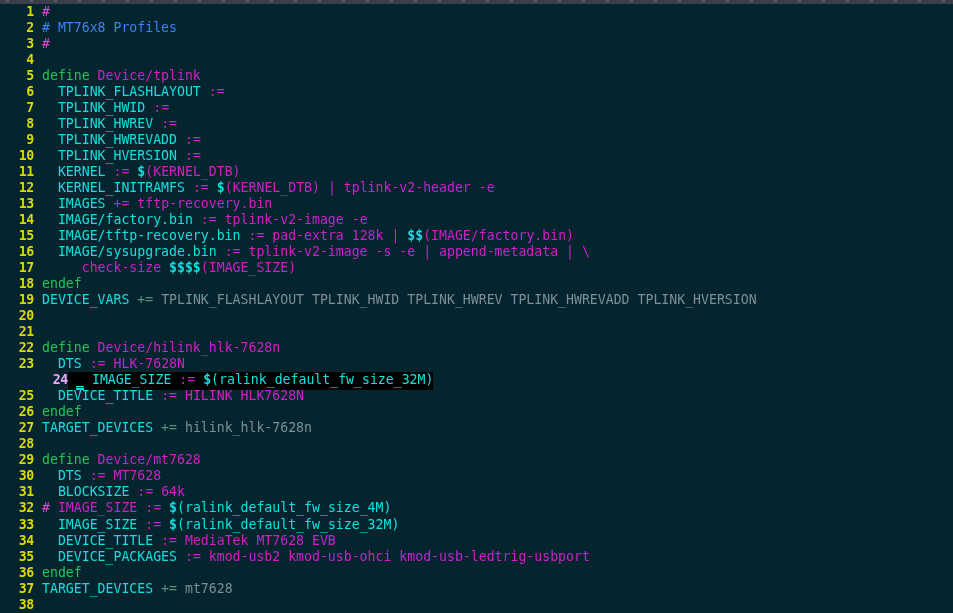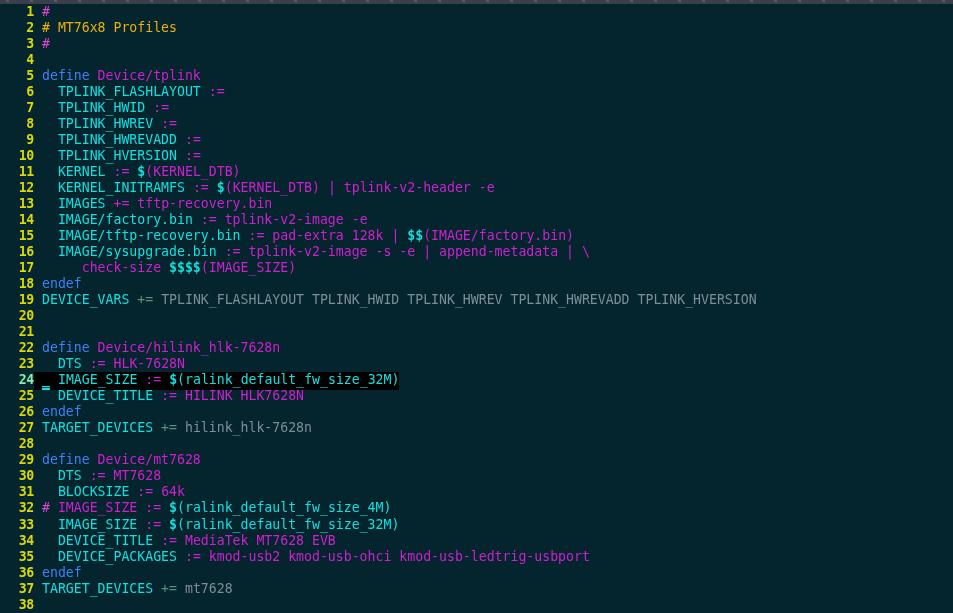--- a/index.html
+++ b/index.html
@@ -47,31 +47,32 @@
   .ln {
     display: inline-block;
     width: 34px;
     text-align: right;
     color: #d9d900;
     font-weight: bold;
     font-size: 13.2px;
     letter-spacing: -0.3px;
   }
   .line.current .ln {
-    color: #86efac;
+    color: #f0abfc;
+    margin-left: 34px;
   }
   .line.current .codewrap {
     background: #000000;
     display: inline-block;
     padding-left: 0;
   }
   
-  .c-comment   { color: #eab308; }
+  .c-comment   { color: #3b82f6; }
   .c-hash      { color: #d946c8; }
-  .c-keyword   { color: #3b82f6; }
+  .c-keyword   { color: #22c55e; }
   .c-var       { color: #12e0e0; font-weight: normal; }
   .c-op        { color: #cc21cc; }
   .c-val       { color: #cc21cc; }
   .c-dollar    { color: #12e0e0; font-weight: bold; }
   .c-gray      { color: #7d8e96; }
   .c-grayop    { color: #5d8f7e; }
   .c-plain     { color: #c9d1d9; }
   .cursor {
     display: inline-block;
     width: 8px;

